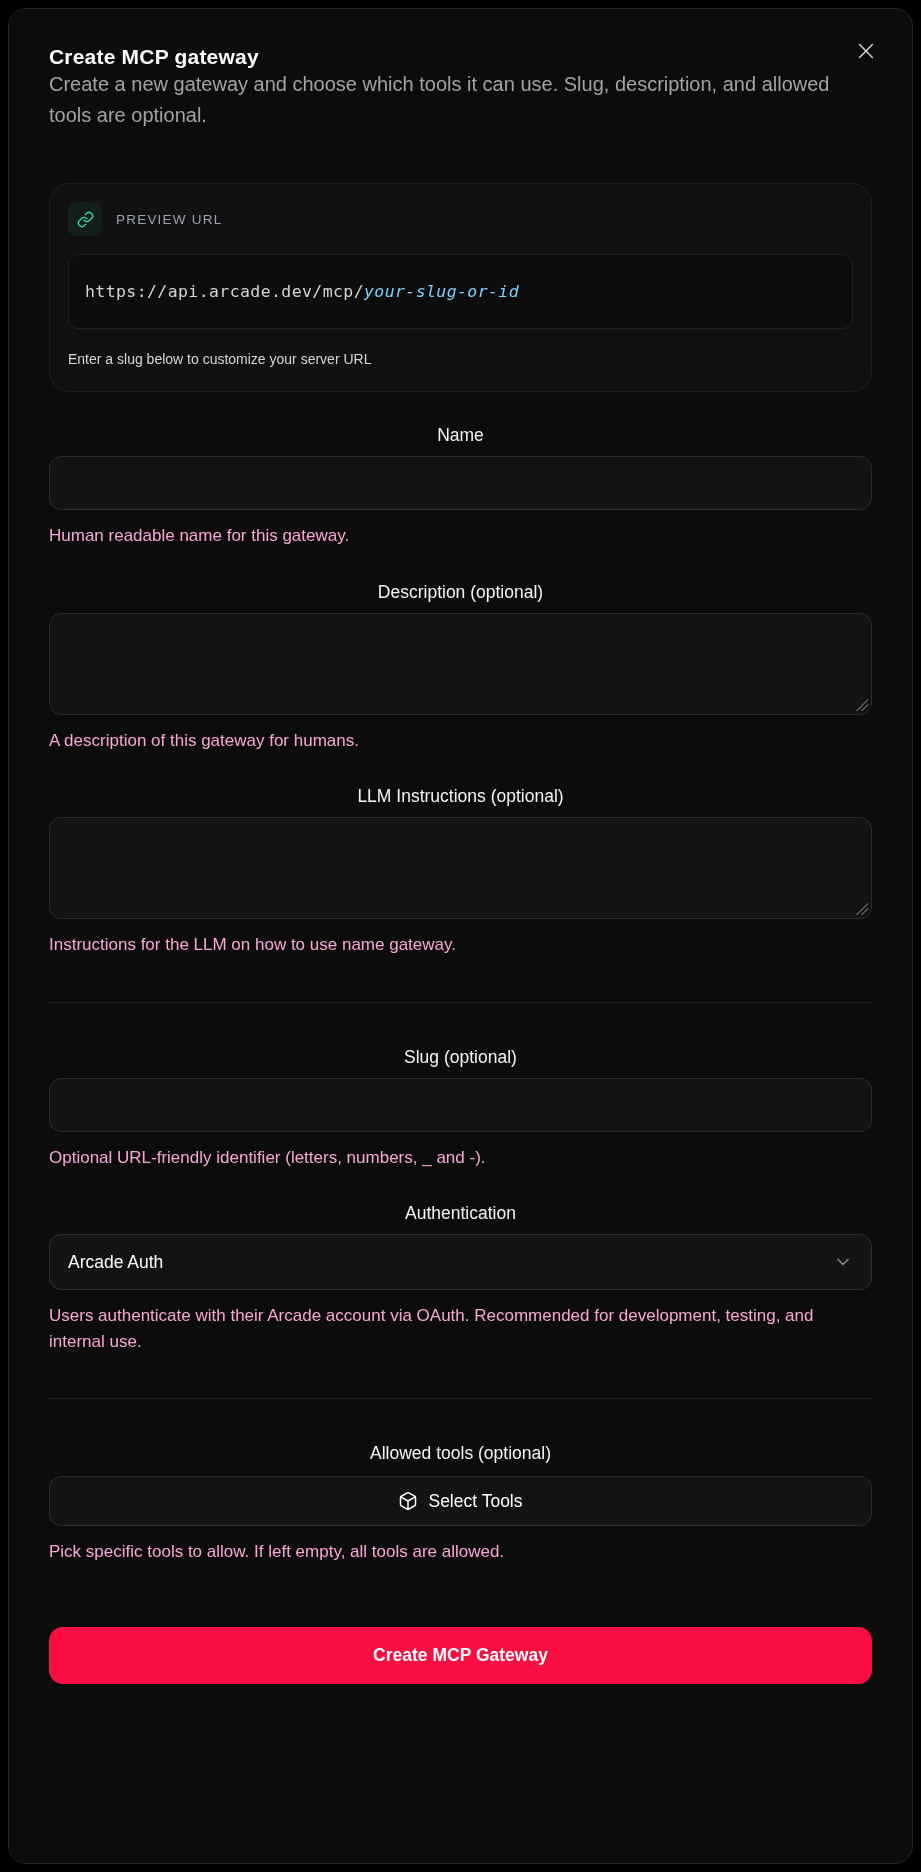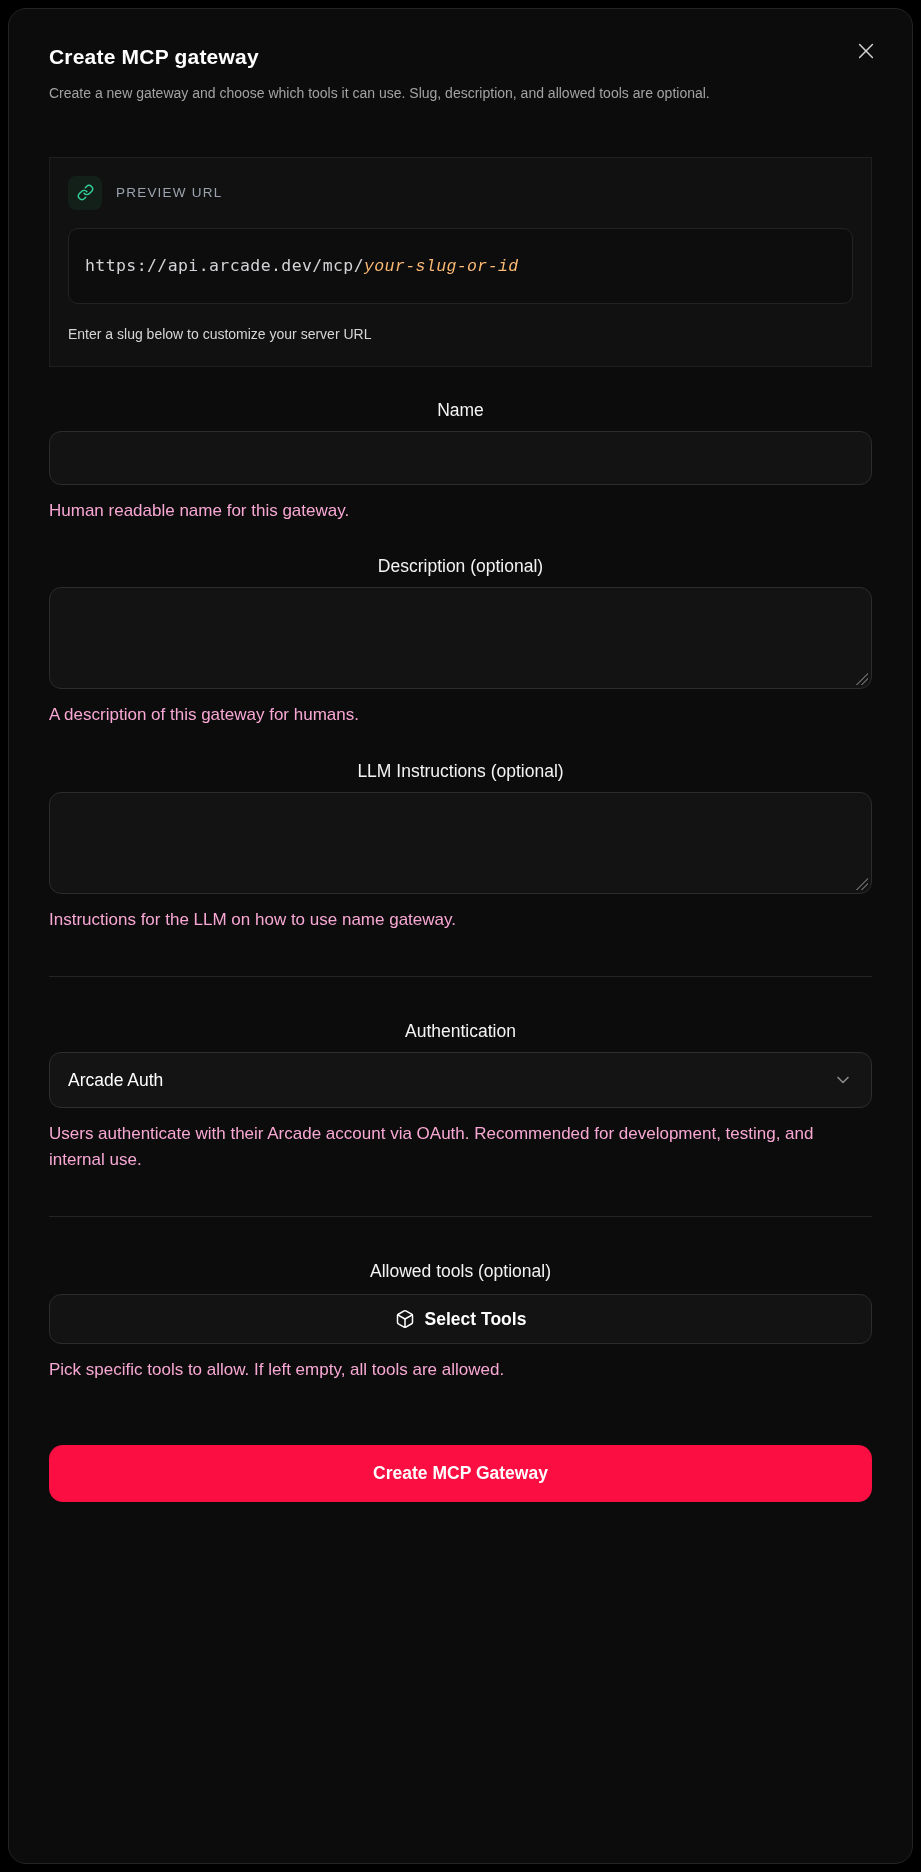--- a/index.html
+++ b/index.html
@@ -27,32 +27,31 @@
     background: transparent; border: none; cursor: pointer;
     color: #d4d4d4;
   }
   .dialog-title {
     font-size: 21px;
     font-weight: 700;
     color: #ffffff;
     letter-spacing: 0.2px;
   }
   .dialog-subtitle {
-    margin-top: 14px;
-    font-size: 14px;
+    font-size: 20px;
     line-height: 1.55;
     color: #a3a3a3;
     max-width: 828px;
   }
   
   .preview-card {
     margin-top: 52px;
     background: #111111;
     border: 1px solid #1f1f1f;
-    border-radius: 0;
+    border-radius: 20px;
     padding: 18px 18px 24px 18px;
   }
   .preview-header { display: flex; align-items: center; gap: 14px; }
   .link-chip {
     width: 34px; height: 34px;
     border-radius: 8px;
     background: #13201a;
     display: flex; align-items: center; justify-content: center;
     flex: 0 0 auto;
   }
@@ -68,21 +67,21 @@
     border: 1px solid #232323;
     border-radius: 10px;
     padding: 27px 16px;
     font-family: "DejaVu Sans Mono", "Liberation Mono", monospace;
     font-size: 16.5px;
     letter-spacing: 0.4px;
     white-space: nowrap;
     overflow: hidden;
   }
   .url-base { color: #d4d4d8; }
-  .url-slug { color: #fdba74; font-style: italic; font-family: Liberation Mono, monospace; }
+  .url-slug { color: #7dd3fc; font-style: italic; }
   .preview-helper {
     margin-top: 22px;
     font-size: 14px;
     color: #d6d6d6;
   }
   
   .field { margin-top: 33px; }
   .field-label {
     display: block;
     font-size: 17.5px;
@@ -164,21 +163,21 @@
     height: 50px;
     background: #131313;
     border: 1px solid #2c2c2c;
     border-radius: 12px;
     display: flex;
     align-items: center;
     justify-content: center;
     gap: 10px;
     color: #ffffff;
     font-size: 17.5px;
-    font-weight: 700;
+    font-weight: 400;
     font-family: "Liberation Sans", sans-serif;
     cursor: pointer;
   }
   .select-tools-btn .pkg { display: flex; }
   
   .submit-btn {
     margin-top: 62px;
     width: 100%;
     height: 57px;
     background: #fb0e42;
@@ -243,20 +242,25 @@
     <label class="field-label">LLM Instructions (optional)</label>
     <div class="textarea-wrap">
       <textarea class="text-area" style=""></textarea>
       <span class="resize-handle"></span>
     </div>
     <div class="field-helper">Instructions for the LLM on how to use name gateway.</div>
   </div>
 
   <hr class="divider">
 
+  <div class="field" style="margin-top:0;">
+    <label class="field-label">Slug (optional)</label>
+    <input class="text-input" type="text" value="" style="">
+    <div class="field-helper">Optional URL-friendly identifier (letters, numbers, _ and -).</div>
+  </div>
 
   <div class="field">
     <label class="field-label">Authentication</label>
     <div class="select-box">
       <span class="select-value">Arcade Auth</span>
       <span class="chevron">
         <svg width="20" height="20" viewBox="0 0 24 24" fill="none" stroke="currentColor" stroke-width="2" stroke-linecap="round" stroke-linejoin="round">
           <polyline points="6 9 12 15 18 9"></polyline>
         </svg>
       </span>

